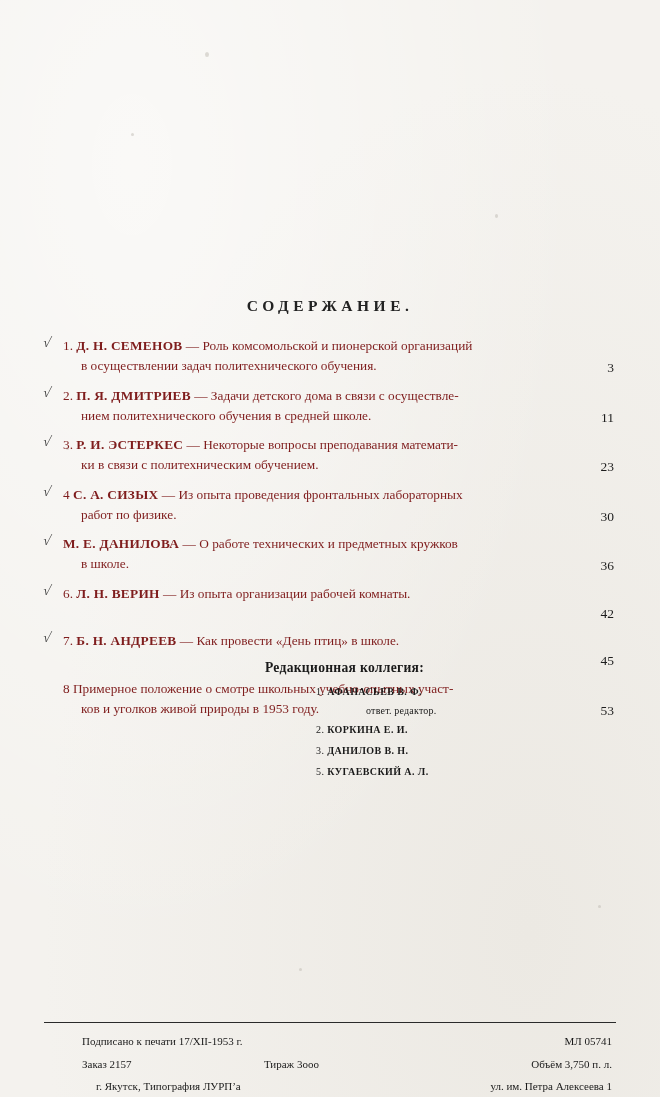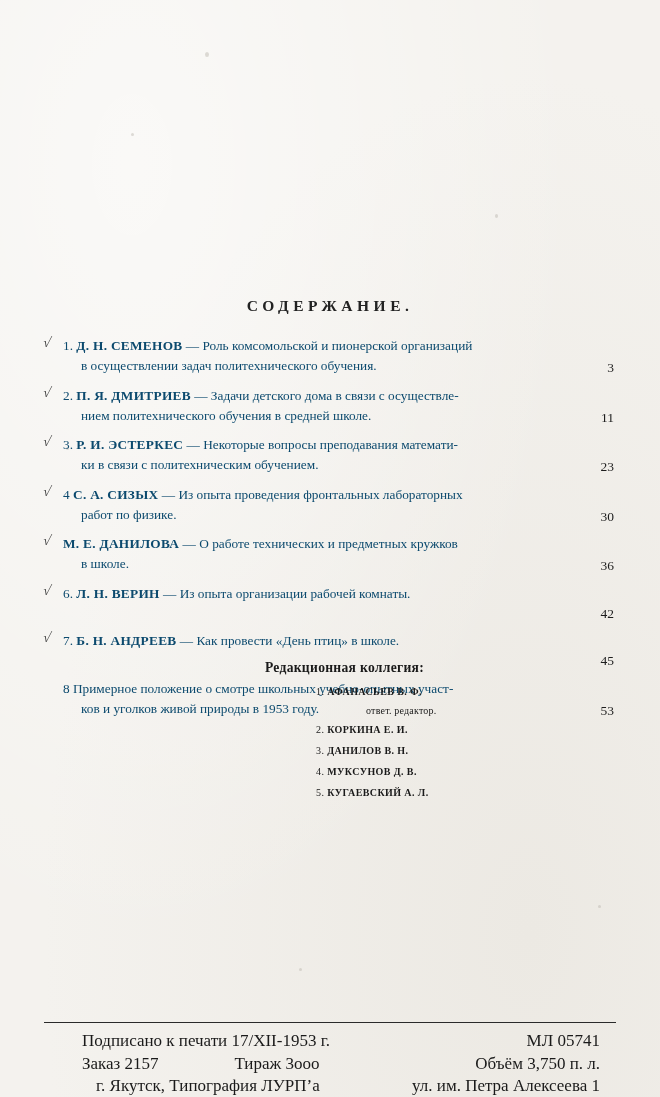--- a/index.html
+++ b/index.html
@@ -61,21 +61,21 @@
     font-size: 14px;
     color: #3a3a3a;
     font-family: "Liberation Serif", serif;
     transform: skewX(-12deg);
   }
   .entry-body {
     margin-left: 17px;
     padding-right: 66px;
     font-size: 13.3px;
     line-height: 20px;
-    color: #0c4a6e;
+    color: #7f1d1d;
   }
   .num {
     font-weight: 400;
   }
   .author {
     font-weight: 700;
     letter-spacing: .3px;
   }
   .indent {
     display: block;
@@ -133,23 +133,23 @@
     position: absolute;
     left: 44px;
     right: 44px;
     top: 1022px;
     border-top: 1.4px solid #2a2a2a;
   }
 
   .colophon {
     position: absolute;
     left: 44px;
-    right: 60px;
+    right: 48px;
     top: 1030px;
-    font-size: 17px;
+    font-size: 11px;
     line-height: 22.5px;
   }
   .col-row {
     display: flex;
     justify-content: space-between;
     align-items: baseline;
   }
   .col-left {
     white-space: nowrap;
   }
@@ -284,24 +284,20 @@
     <li class="board-sub">ответ. редактор.</li>
     <li class="board-item">
       <span class="idx">2.</span>
       <span>КОРКИНА Е. И.</span>
     </li>
     <li class="board-item">
       <span class="idx">3.</span>
       <span>ДАНИЛОВ В. Н.</span>
     </li>
     <li class="board-item">
-      <span class="idx">4.</span>
-      <span>МУКСУНОВ Д. В.</span>
-    </li>
-    <li class="board-item">
       <span class="idx">5.</span>
       <span>КУГАЕВСКИЙ А. Л.</span>
     </li>
   </ul>
 </div>
 
 <div class="rule"></div>
 
 <div class="colophon">
   <div class="col-row r1">

